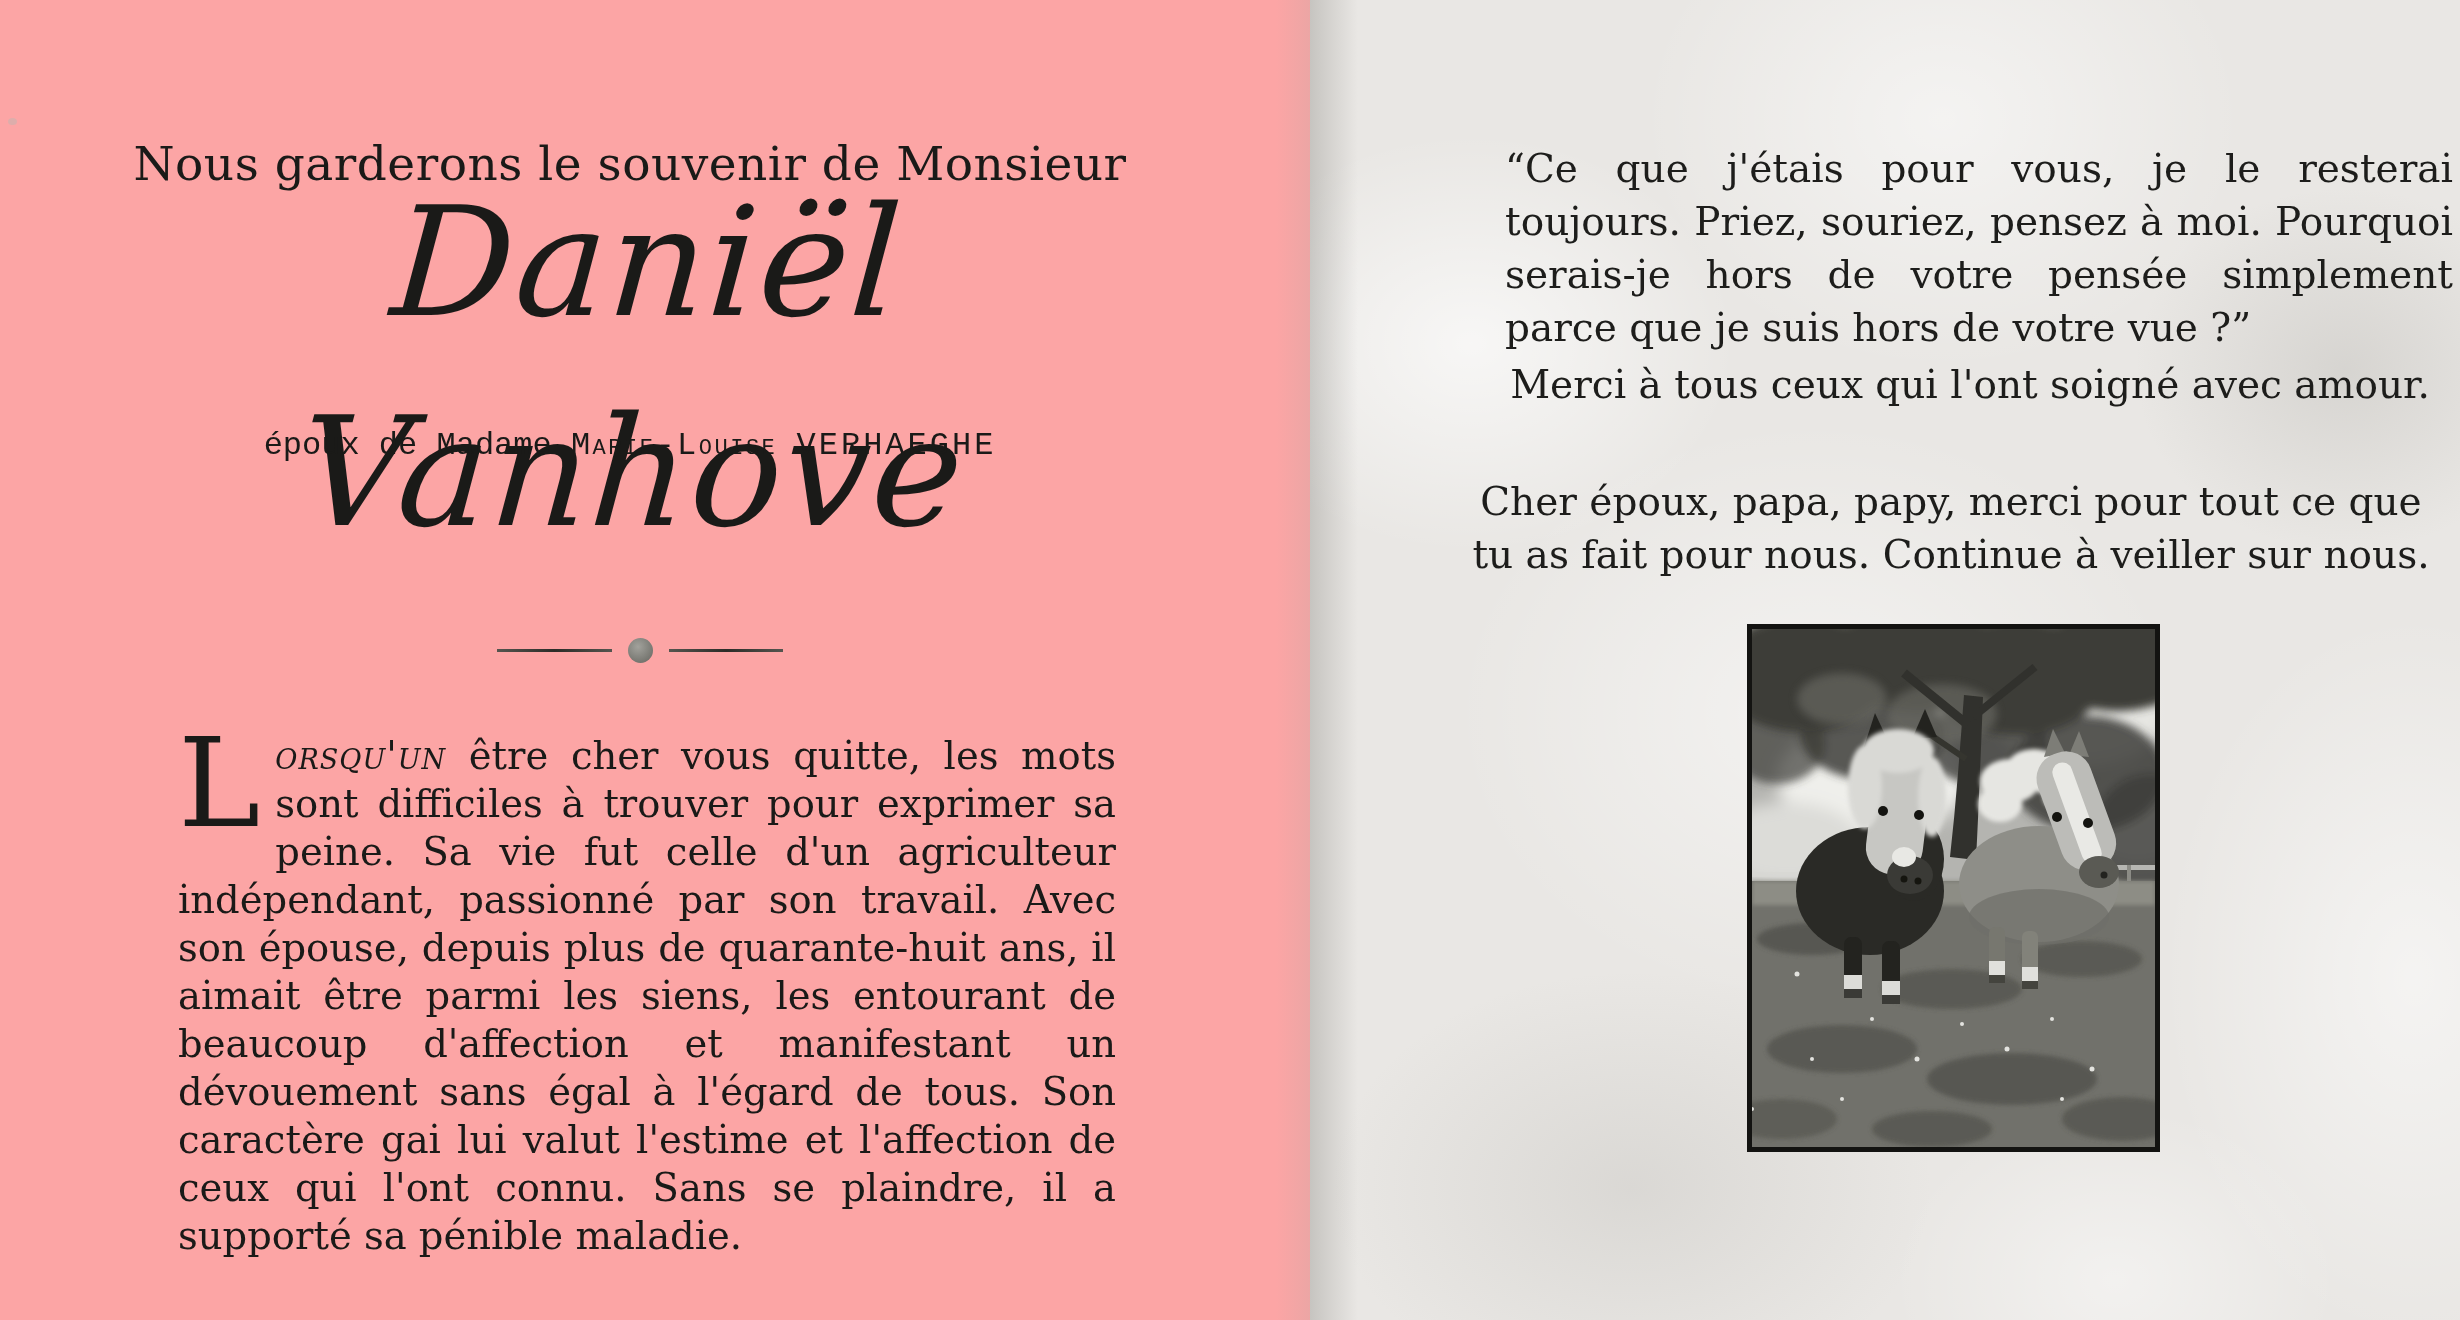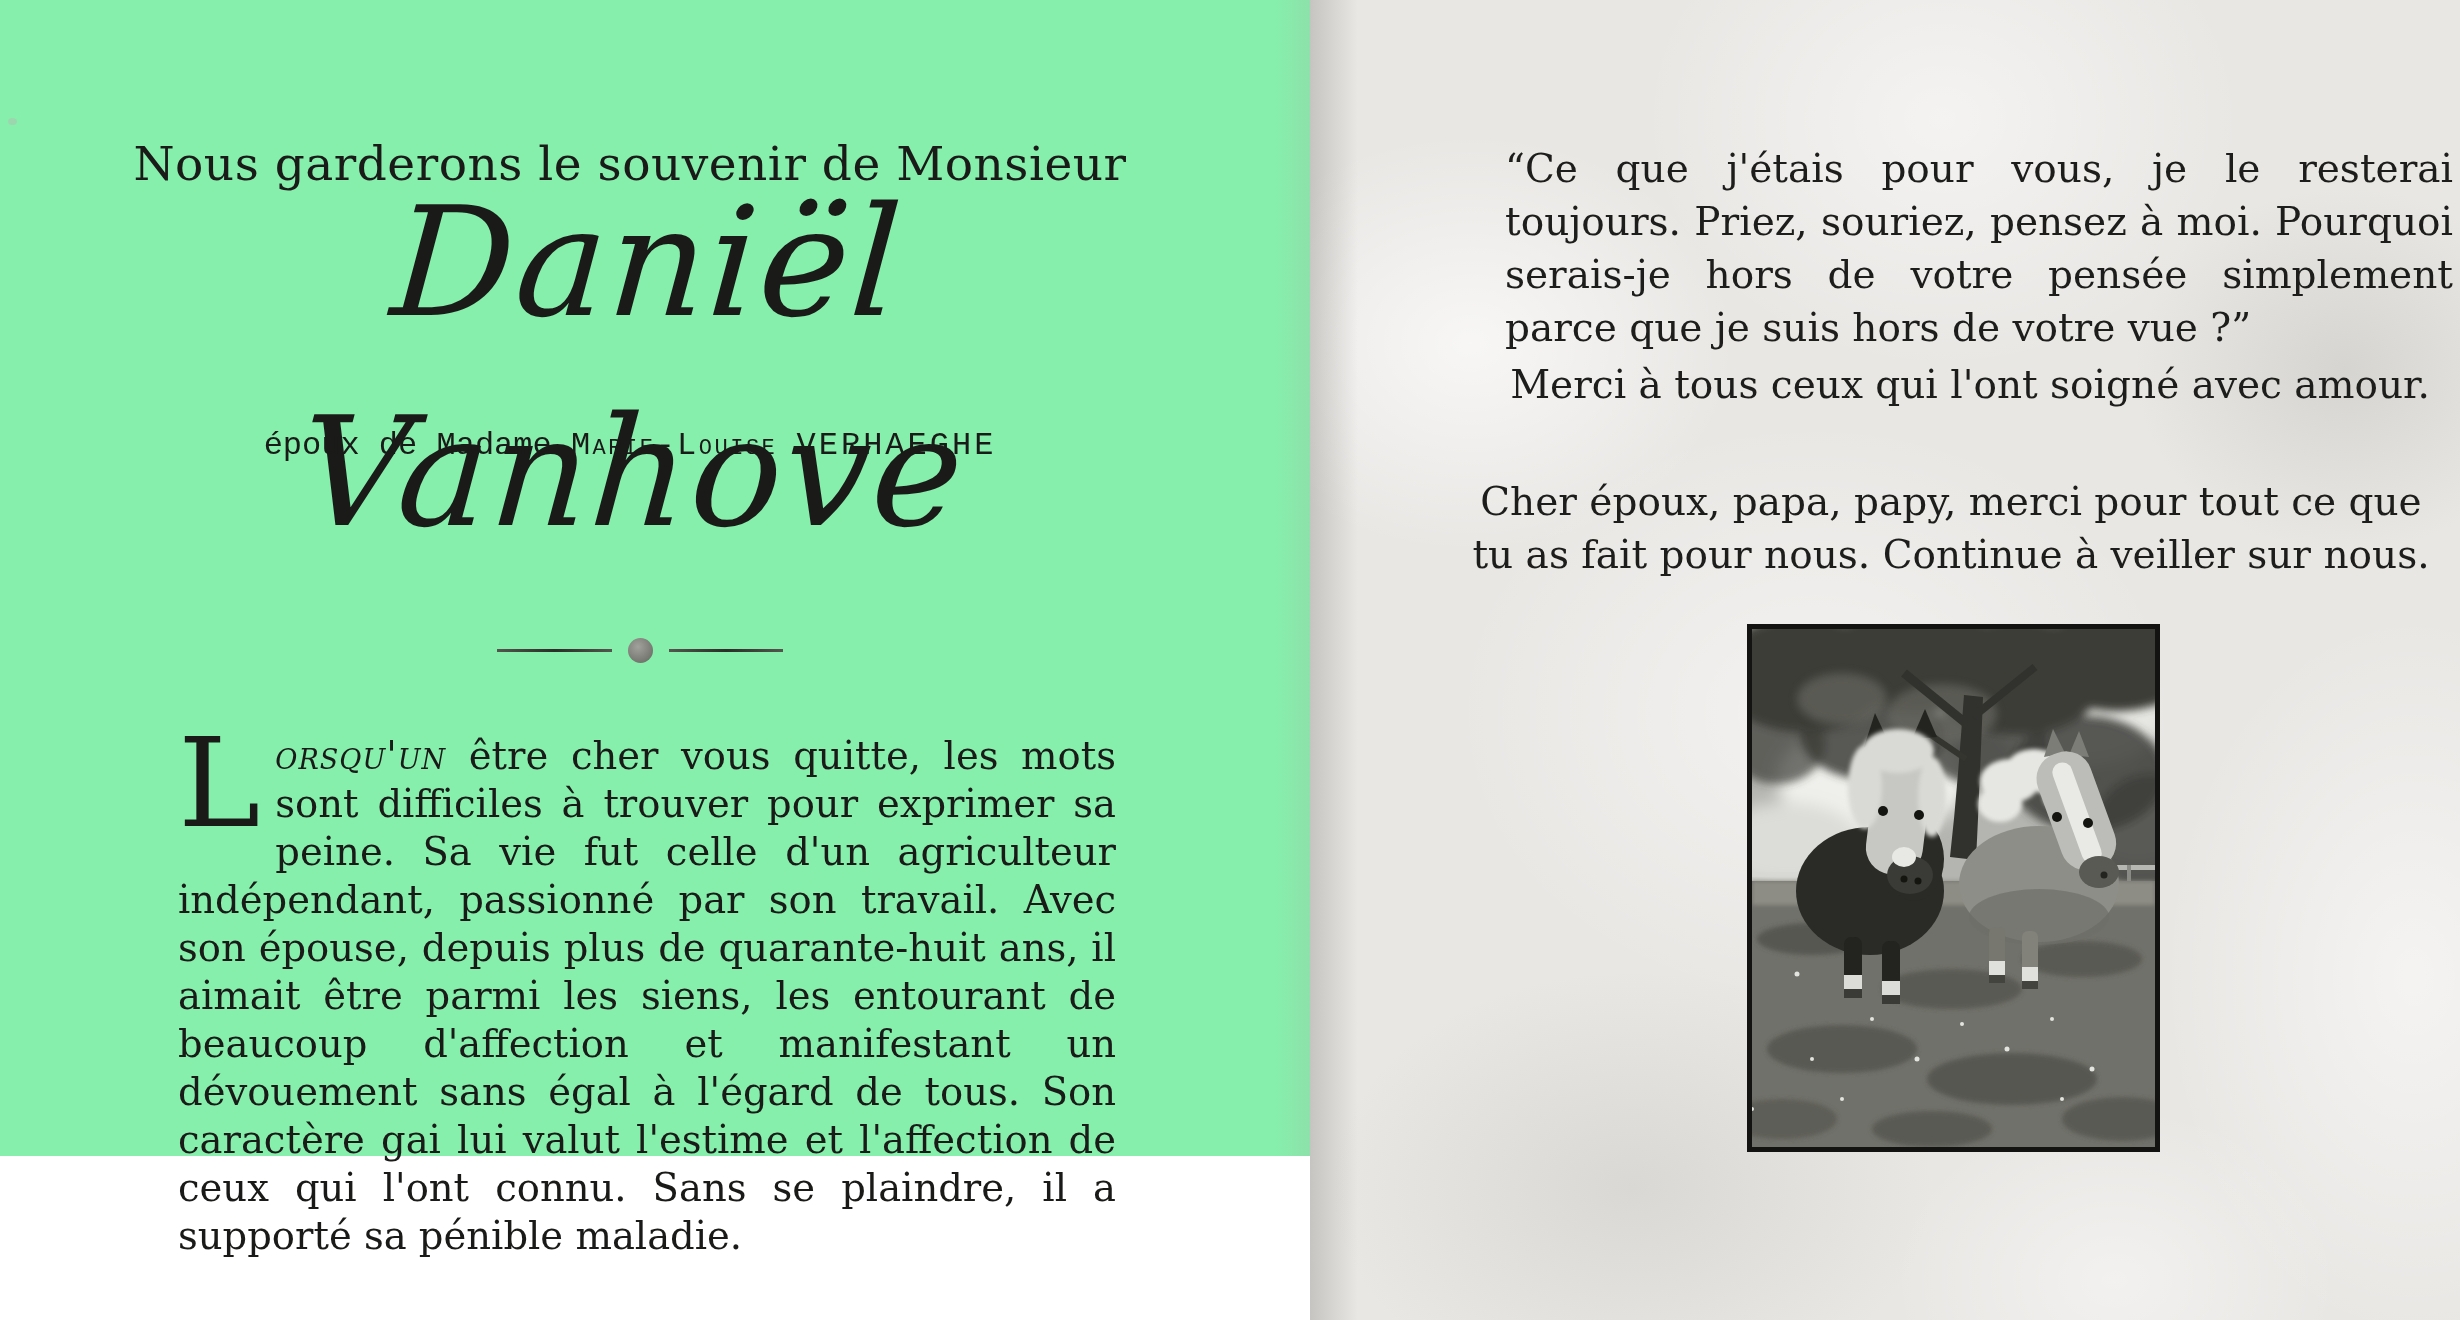--- a/index.html
+++ b/index.html
@@ -7,22 +7,22 @@
     width:2460px;height:1320px;
     background:#ffffff;
     font-family:"DejaVu Serif","Liberation Serif",serif;
     color:#1a1a18;
     overflow:hidden;
   }
   .sheet{position:relative;width:2460px;height:1320px;overflow:hidden;}
 
   
   .left-page{
-    position:absolute;left:0;top:0;width:1310px;height:1156px;
-    background:#86efac;
+    position:absolute;left:0;top:0;width:1310px;height:1320px;
+    background:#fca5a5;
   }
   .left-page::after{
     content:'';position:absolute;right:0;top:0;width:34px;height:100%;
     background:linear-gradient(to right, rgba(170,168,162,0), rgba(170,168,162,.20));
   }
   .speck{position:absolute;left:8px;top:118px;width:9px;height:7px;border-radius:50%;
     background:#b9b7b3;opacity:.45;}
 
   .intro{
     position:absolute;left:110px;top:136px;width:1040px;

